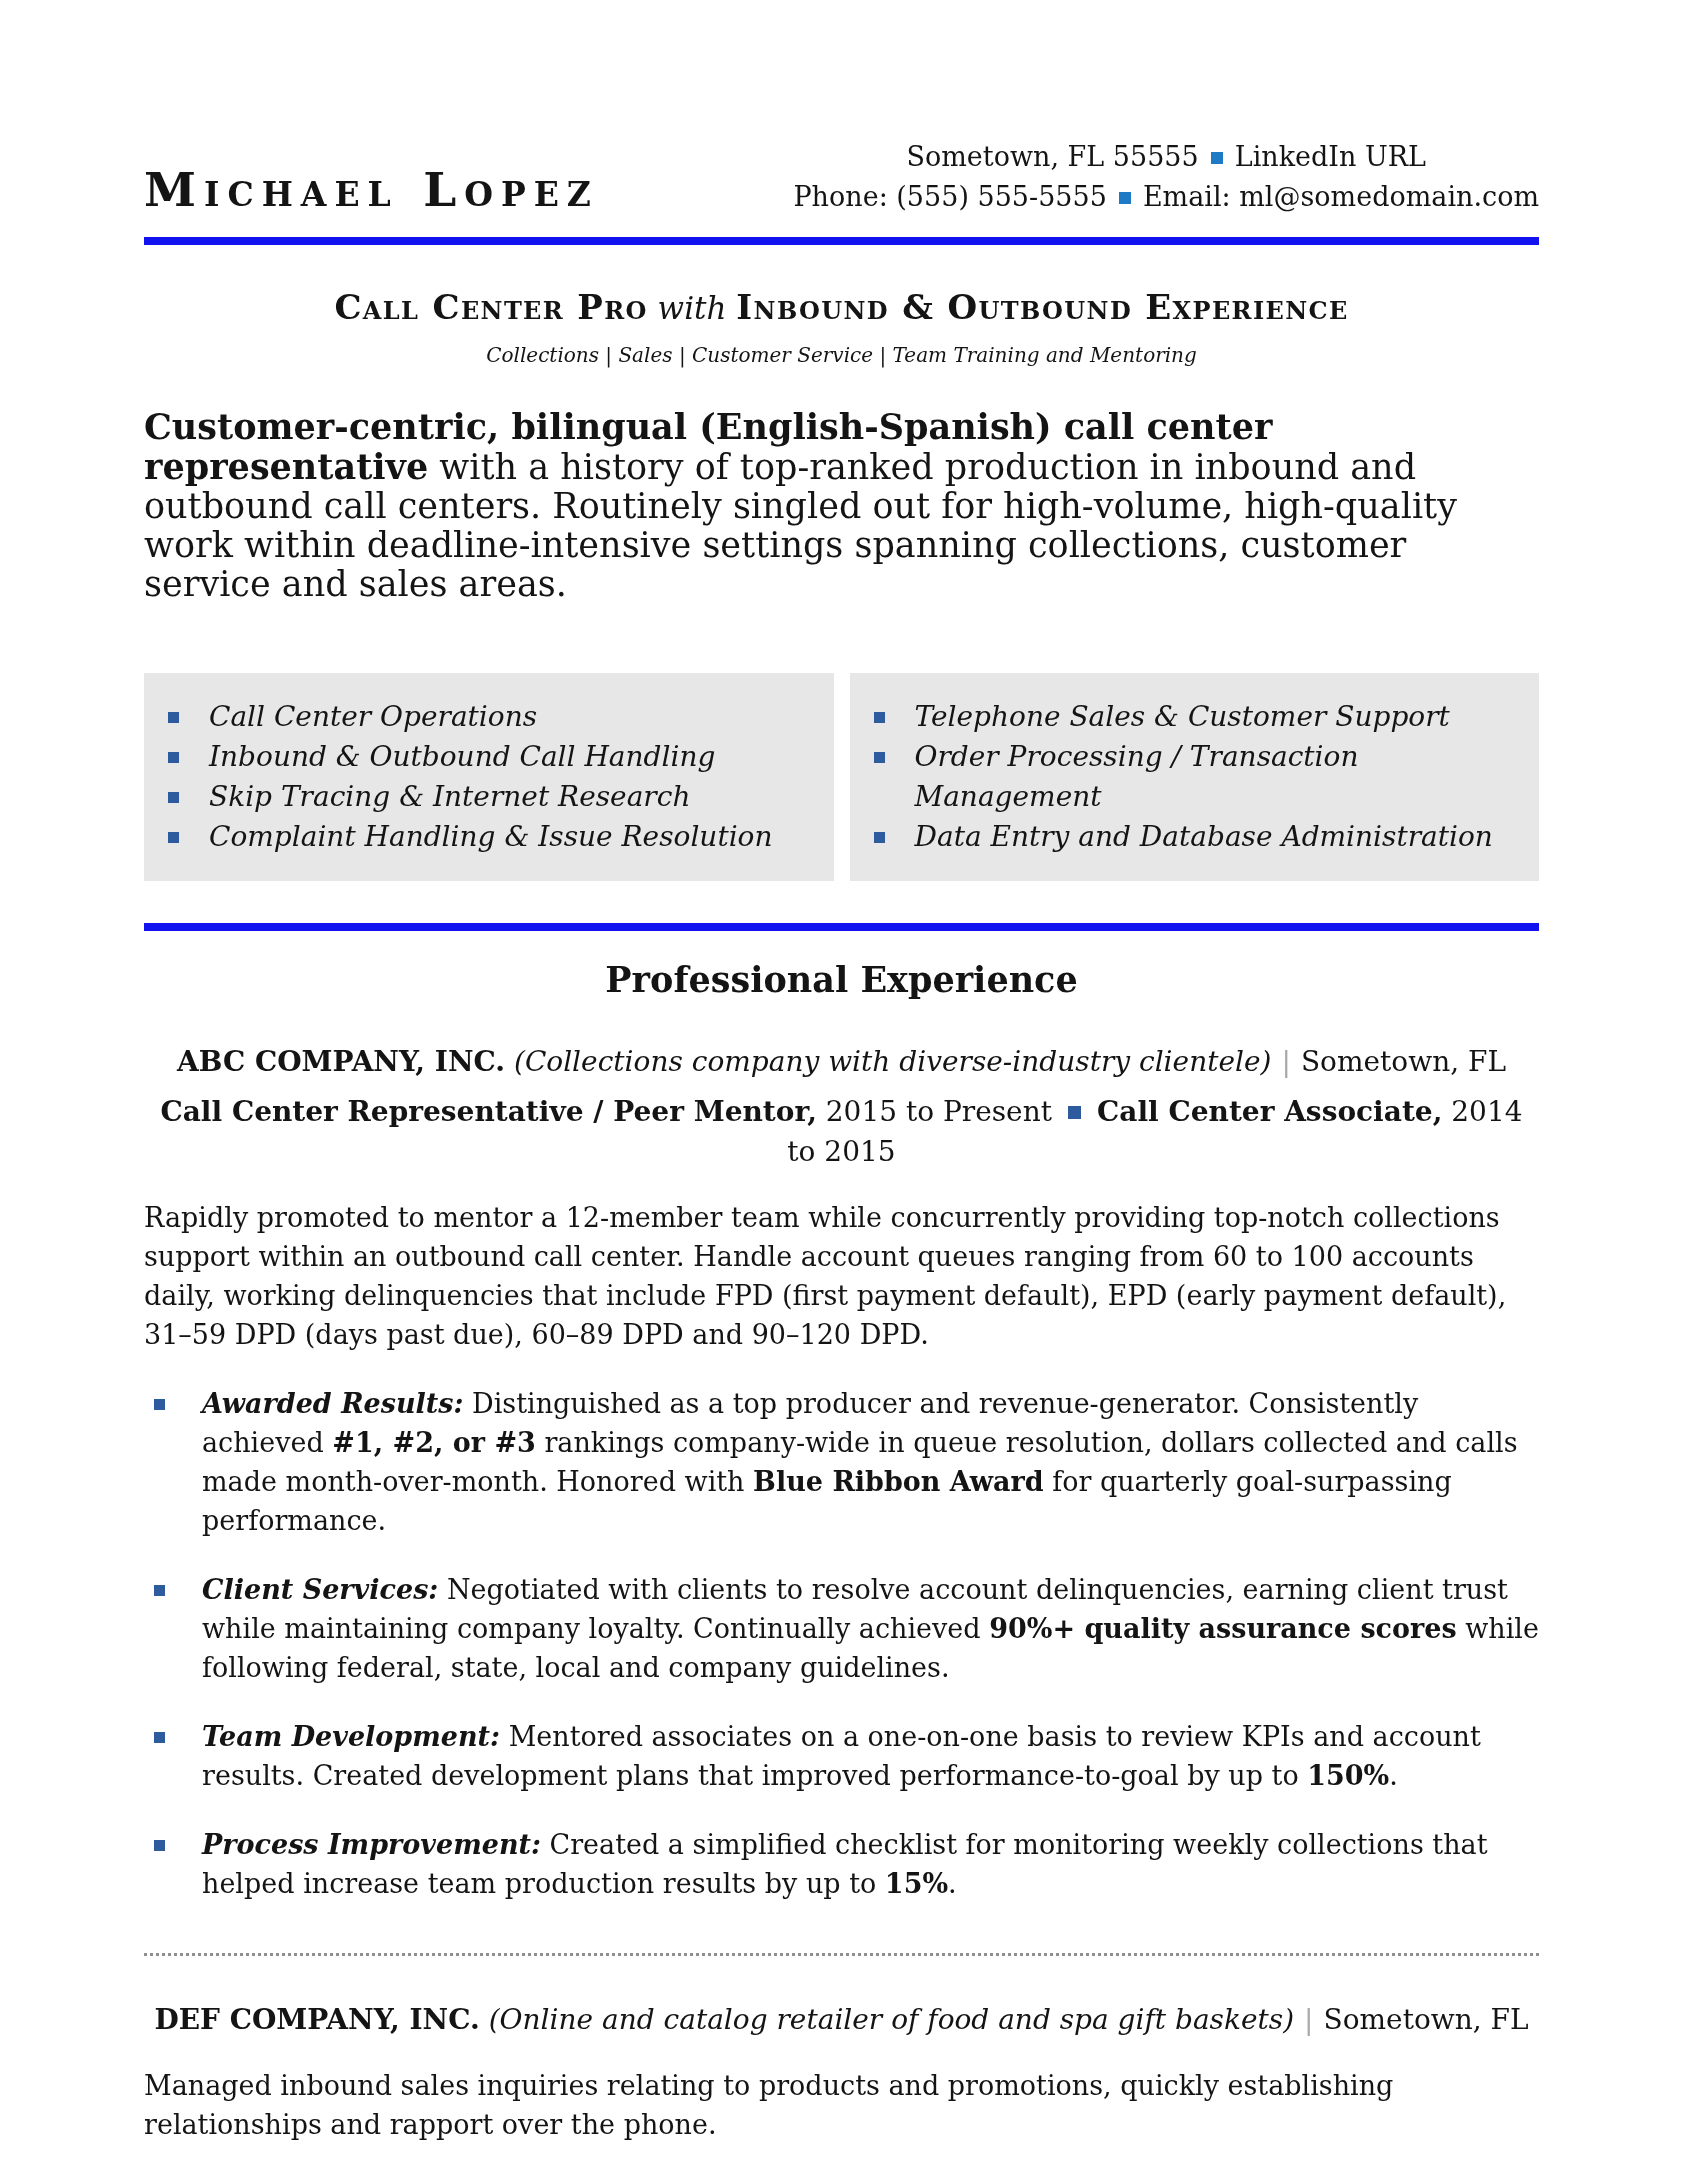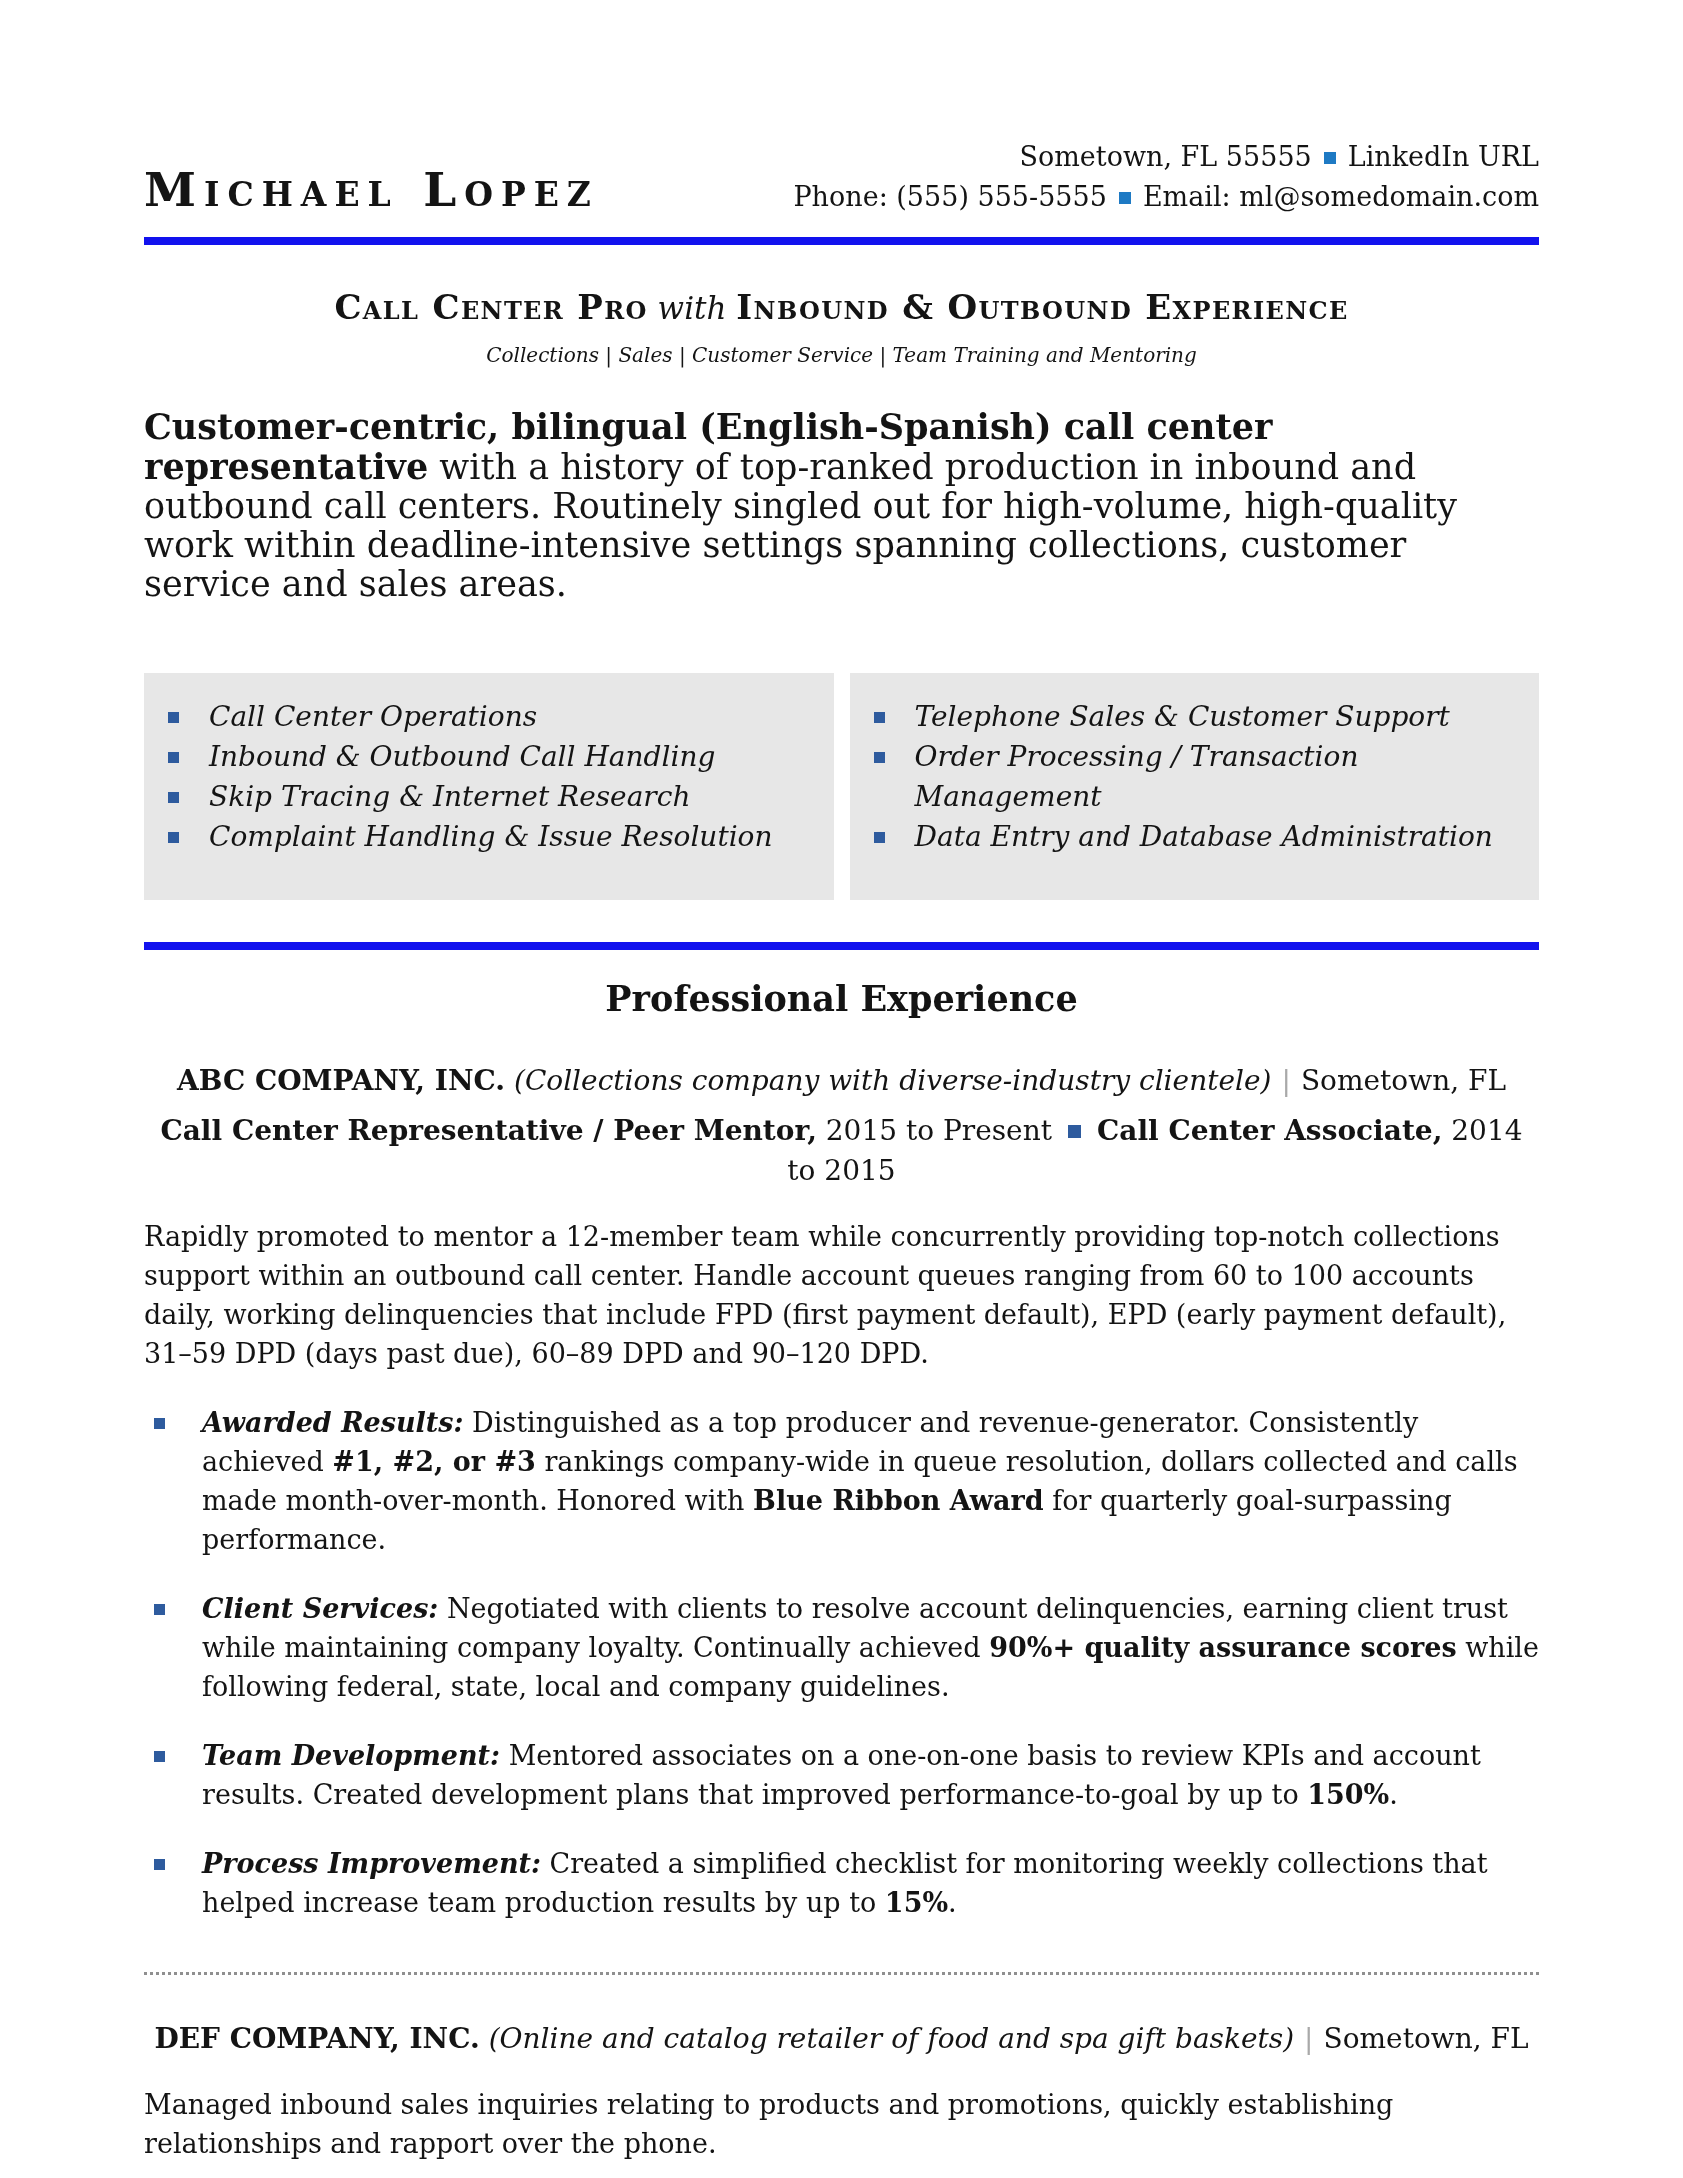--- a/index.html
+++ b/index.html
@@ -30,21 +30,21 @@
   .name {
     font-variant: small-caps;
     font-weight: bold;
     font-size: 47px;
     letter-spacing: 0.17em;
     line-height: 1;
     padding-bottom: 4px;
     white-space: nowrap;
   }
   .contact {
-    text-align: right;
+    text-align: center;
     font-size: 27px;
     line-height: 40px;
     white-space: nowrap;
   }
   .sq-sep {
     display: inline-block;
     width: 12px; height: 12px;
     background: #1e7ac4;
     margin: 0 12px;
     vertical-align: 2px;
@@ -81,21 +81,21 @@
 
   
   .skills {
     display: flex;
     gap: 16px;
     margin-top: 69px;
   }
   .skills-col {
     flex: 1;
     background: #e7e7e7;
-    padding: 24px 0 43px 0;
+    padding: 24px 0 24px 0;
   }
   .skill-item {
     display: flex;
     align-items: baseline;
     font-style: italic;
     font-size: 28px;
     line-height: 40px;
     margin-top: 0px;
   }
   .skill-sq {

